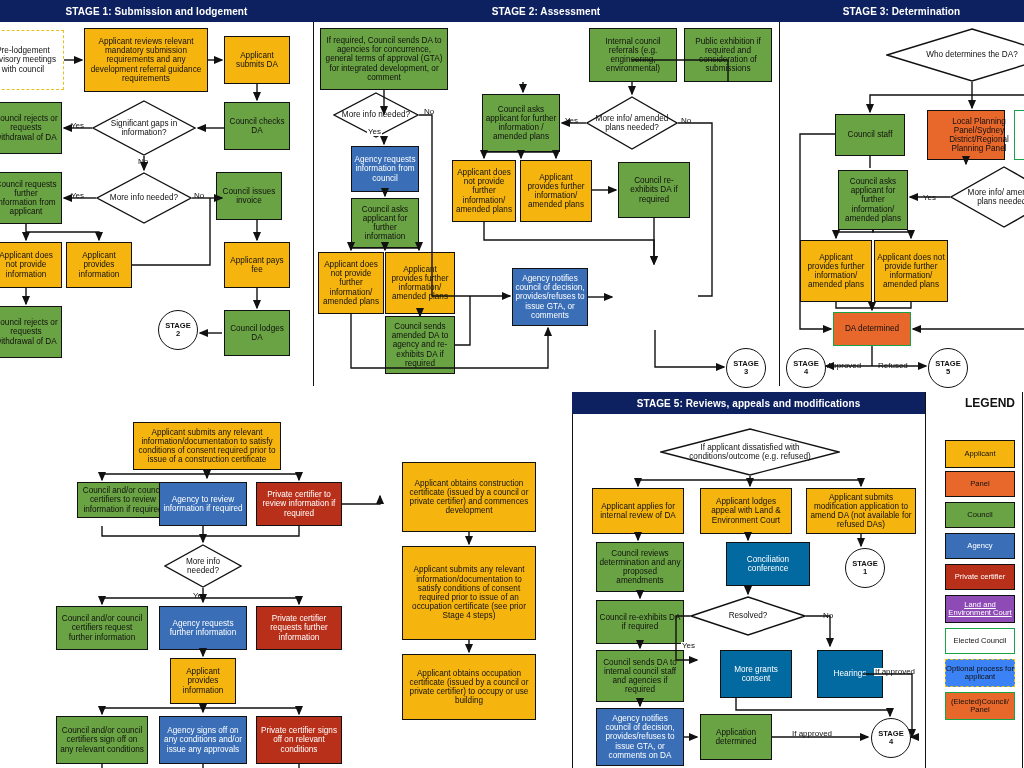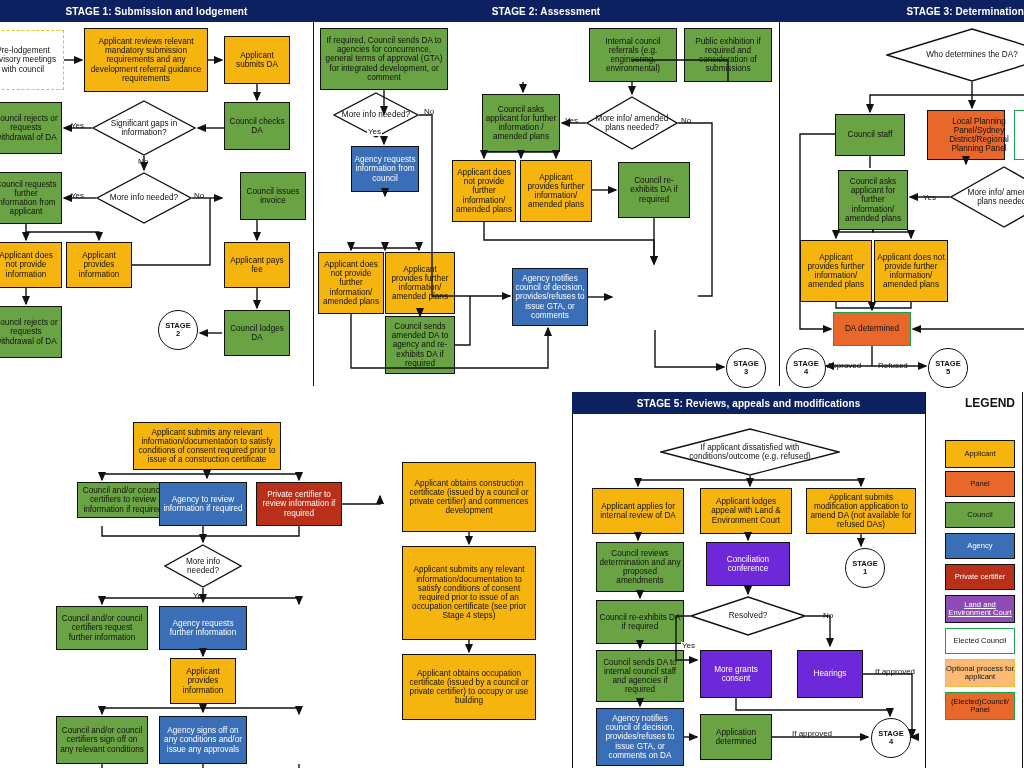--- a/index.html
+++ b/index.html
@@ -15,21 +15,21 @@
 
   .node{position:absolute;box-sizing:border-box;border:1.4px solid #111;
         display:flex;align-items:center;justify-content:center;text-align:center;
         font-size:8.2px;line-height:1.12;padding:1px 2px;color:#111;}
   .applicant{background:#f6b40e;}
   .panelc{background:#e8672b;padding-left:28px;}
   .council{background:#66a churches;}
   .council{background:#6aa343;}
   .agency{background:#3a6fb8;color:#fff;}
   .certifier{background:#b9301a;color:#fff;}
-  .court{background:#6d28d9;color:#fff;}
+  .court{background:#0369a1;color:#fff;margin-left:20px;}
   .elected{background:#fff;border:1.6px solid #16a34a;}
   .optional{background:#fff;border:1.6px dashed #e3c01a;}
   .ecp{background:#e8672b;border:1.6px solid #16a34a;}
 
   .diamond{position:absolute;display:flex;align-items:center;justify-content:center;
            text-align:center;font-size:8.2px;line-height:1.12;color:#111;}
   .diamond .dbg{position:absolute;left:0;top:0;width:100%;height:100%;}
   .diamond .dtx{position:relative;z-index:2;padding:0 8%;}
 
   .circ{position:absolute;border:1.6px solid #111;border-radius:50%;
@@ -53,21 +53,21 @@
 <body>
 
 <div id="stage">
 
   <div class="hdr div" style="left:0;top:0;width:313px;height:22px;">
     <span>STAGE 1: Submission and lodgement</span>
   </div>
   <div class="hdr div" style="left:313px;top:0;width:466px;height:22px;">
     <span>STAGE 2: Assessment</span>
   </div>
-  <div class="hdr" style="left:779px;top:0;width:245px;height:22px;justify-content:flex-end;">
+  <div class="hdr" style="left:779px;top:0;width:245px;height:22px;">
     <span>STAGE 3: Determination</span>
   </div>
 
   <div class="vdiv" style="left:313px;top:22px;height:364px;"></div>
   <div class="vdiv" style="left:779px;top:22px;height:364px;"></div>
 
   <div class="node optional" style="left:-18px;top:30px;width:82px;height:60px;">
     <span>Pre-lodgement advisory meetings with council</span>
   </div>
 
@@ -98,21 +98,21 @@
     <svg class="dbg" viewBox="0 0 96 52" preserveAspectRatio="none">
       <polygon points="48,1 95,26 48,51 1,26" fill="#fff" stroke="#111" stroke-width="1.4"></polygon>
     </svg>
     <span class="dtx">More info needed?</span>
   </div>
 
   <div class="node council" style="left:-10px;top:172px;width:72px;height:52px;">
     <span>Council requests further information from applicant</span>
   </div>
 
-  <div class="node council" style="left:240px;top:172px;width:66px;height:48px;">
+  <div class="node council" style="left:216px;top:172px;width:66px;height:48px;">
     <span>Council issues invoice</span>
   </div>
 
   <div class="node applicant" style="left:-10px;top:242px;width:72px;height:46px;">
     <span>Applicant does not provide information</span>
   </div>
 
   <div class="node applicant" style="left:66px;top:242px;width:66px;height:46px;">
     <span>Applicant provides information</span>
   </div>
@@ -167,20 +167,23 @@
     <svg class="dbg" viewBox="0 0 92 54" preserveAspectRatio="none">
       <polygon points="46,1 91,27 46,53 1,27" fill="#fff" stroke="#111" stroke-width="1.4"></polygon>
     </svg>
     <span class="dtx">More info/ amended plans needed?</span>
   </div>
 
   <div class="node agency" style="left:351px;top:146px;width:68px;height:46px;">
     <span>Agency requests information from council</span>
   </div>
 
+  <div class="node council" style="left:351px;top:198px;width:68px;height:50px;">
+    <span>Council asks applicant for further information</span>
+  </div>
 
   <div class="node applicant" style="left:452px;top:160px;width:64px;height:62px;">
     <span>Applicant does not provide further information/ amended plans</span>
   </div>
 
   <div class="node applicant" style="left:520px;top:160px;width:72px;height:62px;">
     <span>Applicant provides further information/ amended plans</span>
   </div>
 
   <div class="node council" style="left:618px;top:162px;width:72px;height:56px;">
@@ -300,30 +303,36 @@
     </svg>
     <span class="dtx">More info needed?</span>
   </div>
 
   <div class="node council" style="left:56px;top:606px;width:92px;height:44px;">
     <span>Council and/or council certifiers request further information</span>
   </div>
   <div class="node agency" style="left:159px;top:606px;width:88px;height:44px;">
     <span>Agency requests further information</span>
   </div>
+  <div class="node certifier" style="left:256px;top:606px;width:86px;height:44px;">
+    <span>Private certifier requests further information</span>
+  </div>
 
   <div class="node applicant" style="left:170px;top:658px;width:66px;height:46px;">
     <span>Applicant provides information</span>
   </div>
 
   <div class="node council" style="left:56px;top:716px;width:92px;height:48px;">
     <span>Council and/or council certifiers sign off on any relevant conditions</span>
   </div>
   <div class="node agency" style="left:159px;top:716px;width:88px;height:48px;">
     <span>Agency signs off on any conditions and/or issue any approvals</span>
+  </div>
+  <div class="node certifier" style="left:256px;top:716px;width:86px;height:48px;">
+    <span>Private certifier signs off on relevant conditions</span>
   </div>
 
   <div class="node applicant" style="left:402px;top:462px;width:134px;height:70px;">
     <span>Applicant obtains construction certificate (issued by a council or private certifier) and commences development</span>
   </div>
   <div class="node applicant" style="left:402px;top:546px;width:134px;height:94px;">
     <span>Applicant submits any relevant information/documentation to satisfy conditions of consent required prior to issue of an occupation certificate (see prior Stage 4 steps)</span>
   </div>
   <div class="node applicant" style="left:402px;top:654px;width:134px;height:66px;">
     <span>Applicant obtains occupation certificate (issued by a council or private certifier) to occupy or use building</span>
@@ -411,21 +420,21 @@
   </div>
   <div class="lgitem" style="left:945px;top:564px;width:70px;height:26px;background:#b9301a;color:#fff;">
     <span>Private certifier</span>
   </div>
   <div class="lgitem" style="left:945px;top:595px;width:70px;height:28px;background:#8e4bb5;color:#fff;text-decoration:underline;">
     <span>Land and Environment Court</span>
   </div>
   <div class="lgitem" style="left:945px;top:628px;width:70px;height:26px;background:#fff;border:1.6px solid #16a34a;">
     <span>Elected Council</span>
   </div>
-  <div class="lgitem" style="left:945px;top:659px;width:70px;height:28px;background:#fdba74;border:1.6px dashed #e3c01a;">
+  <div class="lgitem" style="left:945px;top:659px;width:70px;height:28px;background:#3b82f6;border:1.6px dashed #e3c01a;">
     <span>Optional process for applicant</span>
   </div>
   <div class="lgitem" style="left:945px;top:692px;width:70px;height:28px;background:#e8672b;border:1.6px solid #16a34a;">
     <span>(Elected)Council/ Panel</span>
   </div>
 
   <svg class="wires">
     <defs>
       <marker id="ar" markerWidth="7" markerHeight="7" refX="6" refY="3" orient="auto">
         <polygon points="0,0 7,3 0,6" fill="#111"></polygon>

